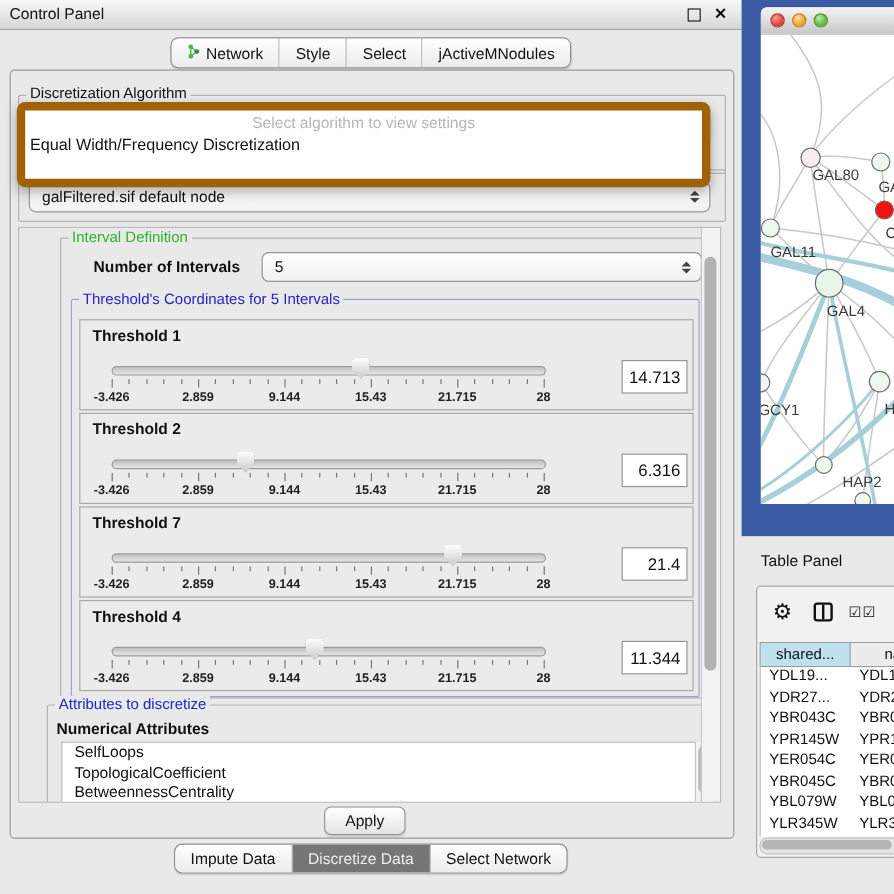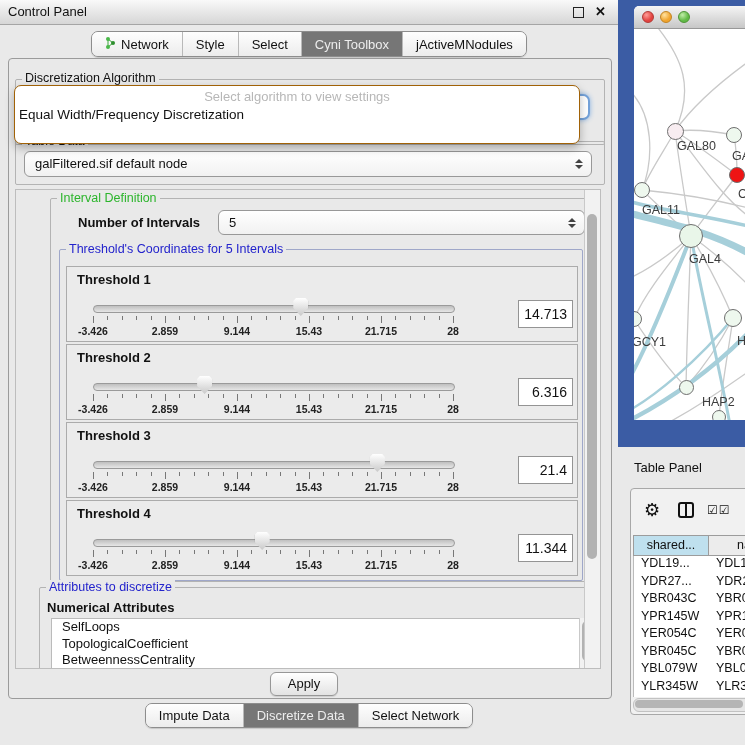--- a/index.html
+++ b/index.html
@@ -27,21 +27,21 @@
   
   .combo{position:absolute;background:linear-gradient(#ffffff,#f1f1f1);border:1px solid #989898;
     border-radius:6px;font-size:13px;line-height:24px;padding-left:10px;box-sizing:border-box;}
   .combo .arrows{position:absolute;right:8px;top:0;height:100%;display:flex;flex-direction:column;justify-content:center;gap:2px;}
   .arr-up{width:0;height:0;border-left:4px solid transparent;border-right:4px solid transparent;border-bottom:4px solid #444;}
   .arr-dn{width:0;height:0;border-left:4px solid transparent;border-right:4px solid transparent;border-top:4px solid #444;}
   .focus-combo{position:absolute;background:#fff;border:2px solid #74a2d9;border-radius:7px;
     box-shadow:0 0 5px #86b1e2;box-sizing:border-box;z-index:2;}
   
   .popup{position:absolute;left:13px;top:84px;width:564px;height:57px;background:#fff;
-    border:1px solid #a16207;border-radius:7px;box-shadow:0 4px 10px rgba(0,0,0,.28);z-index:10;overflow:hidden;}
+    border:7px solid #a16207;border-radius:7px;box-shadow:0 4px 10px rgba(0,0,0,.28);z-index:10;overflow:hidden;}
   .pop-placeholder{height:17px;text-align:center;color:#b7b7b7;font-size:13px;padding-top:3px;}
   .pop-item{font-size:13.5px;padding:1px 4px;white-space:nowrap;}
   .pop-item.bold{font-weight:bold;}
   
   .scrollpane{position:absolute;left:14px;top:188px;width:584px;height:478px;border:1px solid #bdbdbd;
     background:#e9e9e9;overflow:hidden;}
   .vscroll{position:absolute;right:0;top:0;bottom:0;width:15px;background:#f2f2f2;border-left:1px solid #c9c9c9;}
   .vthumb{position:absolute;left:2px;width:10px;border-radius:6px;background:#b2b2b2;}
   
   .threshold-panel{position:absolute;left:6px;width:510px;height:74px;background:#ebebeb;border:1px solid #ababab;}
@@ -113,21 +113,20 @@
         <div class="seg-item"><span><svg class="net-ico" viewBox="0 0 11 13">
               <line x1="3" y1="3" x2="8" y2="7" stroke="#3aa63a"></line>
               <line x1="3" y1="11" x2="8" y2="7" stroke="#3aa63a"></line>
               <line x1="3" y1="3" x2="3" y2="11" stroke="#3aa63a"></line>
               <circle cx="3" cy="3" r="2" fill="#49b749"></circle>
               <circle cx="3" cy="11" r="2" fill="#49b749"></circle>
               <circle cx="8" cy="7" r="2" fill="#2f8f2f"></circle>
             </svg></span>Network</div>
         <div class="seg-item">Style</div>
         <div class="seg-item">Select</div>
-        <div class="seg-item active">Cyni Toolbox</div>
         <div class="seg-item">jActiveMNodules</div>
       </div>
   </div>
 
   <div class="main-panel">
 
     <div class="group" style="left:6px;top:20px;width:588px;height:64px;">
       <span class="group-title" style="top:-9px;">Discretization Algorithm</span>
       <div class="focus-combo" style="left:8px;top:14px;width:566px;height:26px;"></div>
     </div>
@@ -246,21 +245,21 @@
                     <span class="tick-lbl" style="left:20%">2.859</span>
                     <span class="tick-lbl" style="left:40%">9.144</span>
                     <span class="tick-lbl" style="left:60%">15.43</span>
                     <span class="tick-lbl" style="left:80%">21.715</span>
                     <span class="tick-lbl" style="left:100%">28</span>
                   </div>
                 </div>
                 <div class="value-box">6.316</div>
               </div>
               <div class="threshold-panel" style="top: 172px;">
-                <span class="th-label">Threshold 3</span>
+                <span class="th-label">Threshold 7</span>
                 <div class="slider-zone">
                   <div class="track"></div>
                   <div class="thumb" style="left:calc(78.99828167759179% - 7.5px)"></div>
                   <div class="ticks">
                     <span class="tick major" style="left:0%"></span>
                     <span class="tick minor" style="left:4%"></span>
                     <span class="tick minor" style="left:8%"></span>
                     <span class="tick minor" style="left:12%"></span>
                     <span class="tick minor" style="left:16%"></span>
                     <span class="tick major" style="left:20%"></span>

